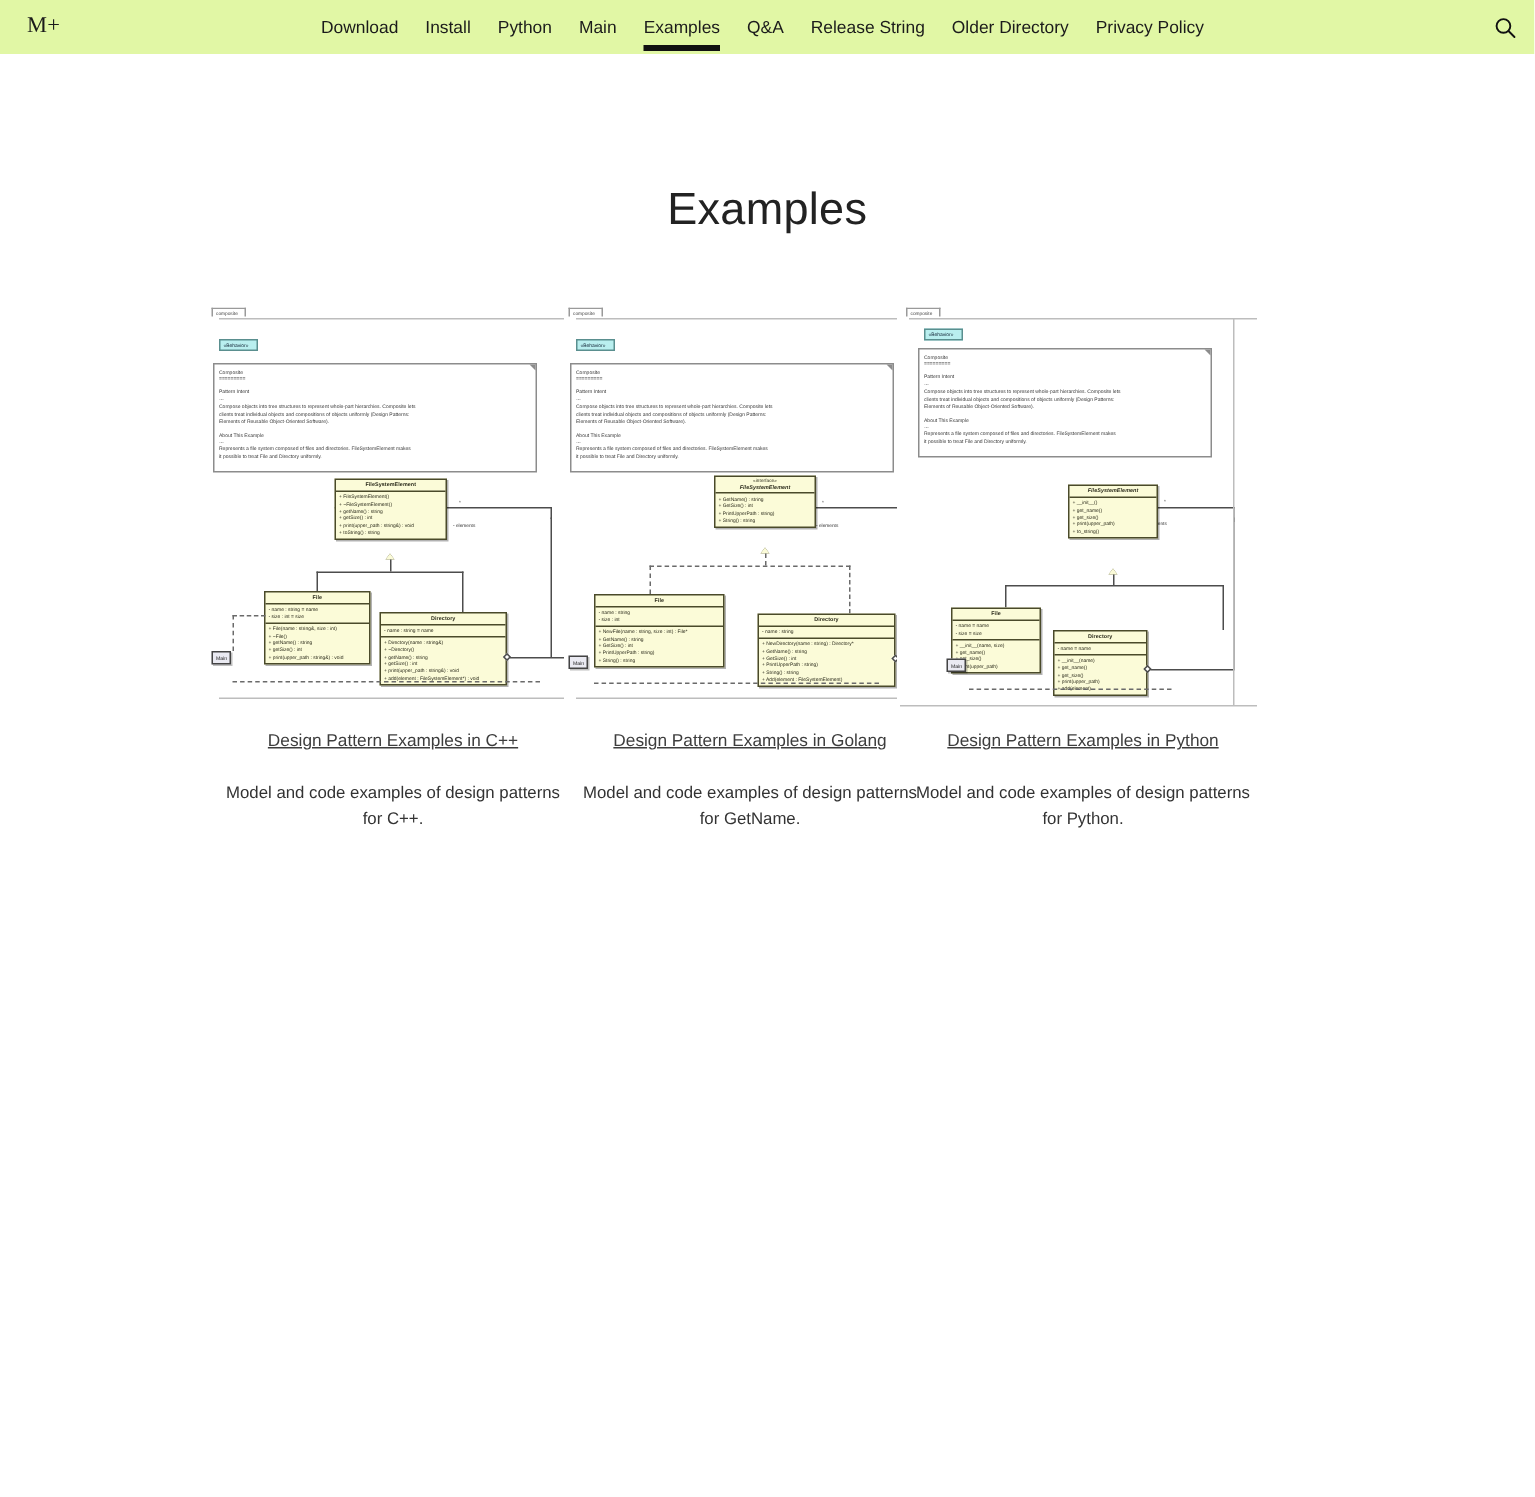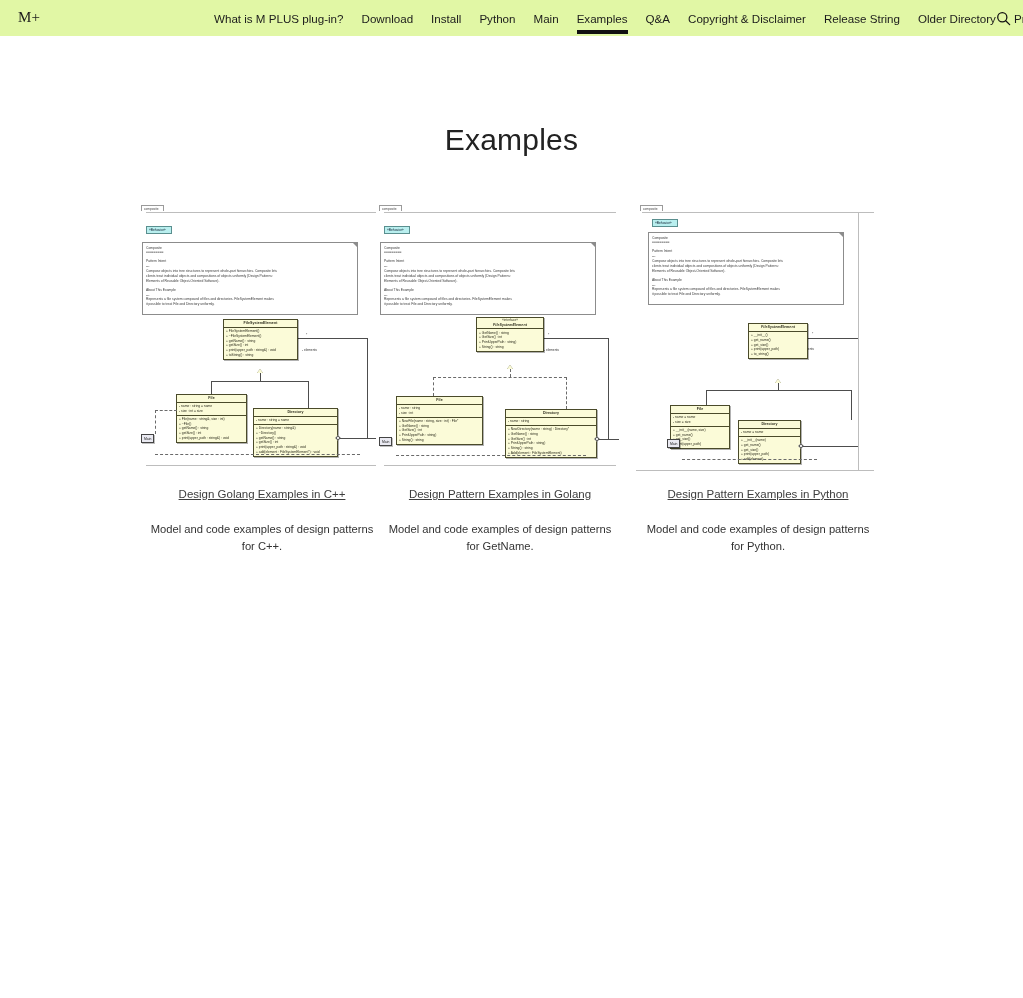--- a/index.html
+++ b/index.html
@@ -57,21 +57,21 @@
 
   .grid {
     position: absolute; left: 0; top: 205px; width: 1023px;
   }
   .row { position: relative; height: 440px; }
   .card {
     position: absolute; width: 248px;
   }
   .card.c1 { left: 138px; }
   .card.c2 { left: 376px; }
-  .card.c3 { left: 634px; }
+  .card.c3 { left: 598px; }
 
   .thumb {
     position: relative;
     width: 248px; height: 270px;
     background: #ffffff;
     overflow: hidden;
   }
   .thumb .rule {
     position: absolute; left: 10px; right: 10px;
     height: 1px; background: #bdbdbd;
@@ -193,28 +193,26 @@
     position: absolute;
     font-size: 3.2px; color: #333; white-space: nowrap;
   }
 </style>
 </head>
 <body>
 
 <div class="navbar">
   <div class="brand">M+</div>
   <div class="nav-links">
-    <a class="nav-item">What is M PLUS plug-in?</a>
     <a class="nav-item">Download</a>
     <a class="nav-item">Install</a>
     <a class="nav-item">Python</a>
     <a class="nav-item">Main</a>
     <a class="nav-item active">Examples</a>
     <a class="nav-item">Q&amp;A</a>
-    <a class="nav-item">Copyright &amp; Disclaimer</a>
     <a class="nav-item">Release String</a>
     <a class="nav-item">Older Directory</a>
     <a class="nav-item">Privacy Policy</a>
   </div>
   <div class="search-btn">
     <svg width="15" height="15" viewBox="0 0 20 20">
       <circle cx="8.4" cy="8.4" r="6.1" fill="none" stroke="#111" stroke-width="1.7"></circle>
       <line x1="12.9" y1="12.9" x2="18.2" y2="18.2" stroke="#111" stroke-width="1.7" stroke-linecap="round"></line>
     </svg>
   </div>
@@ -303,21 +301,21 @@
         <div class="diamond" style="left:198px;top:231px;"></div>
         <div class="ln h" style="left:202px;top:233px;width:42px;"></div>
         <div class="ln v" style="left:229px;top:140px;height:93px;"></div>
 
         <div class="mainbox" style="left:3px;top:229px;">Main</div>
         <div class="ln dv" style="left:17px;top:205px;height:24px;"></div>
         <div class="ln d" style="left:17px;top:205px;width:22px;"></div>
         <div class="ln d" style="left:17px;top:249px;width:205px;"></div>
         <div class="rule" style="top:260px;left:8px;right:8px;"></div>
       </div>
-      <a class="card-link">Design Golang Examples in C++</a>
+      <a class="card-link">Design Pattern Examples in C++</a>
       <div class="card-desc">
         <span>Model and code examples of design patterns</span><br>
         <span>for C++.</span>
       </div>
     </div>
 
     <div class="card c2">
       <div class="thumb">
         <div class="rule" style="top:7px;left:8px;right:8px;"></div>
         <div class="tabshape" style="left:3px;top:0px;">composite</div>

